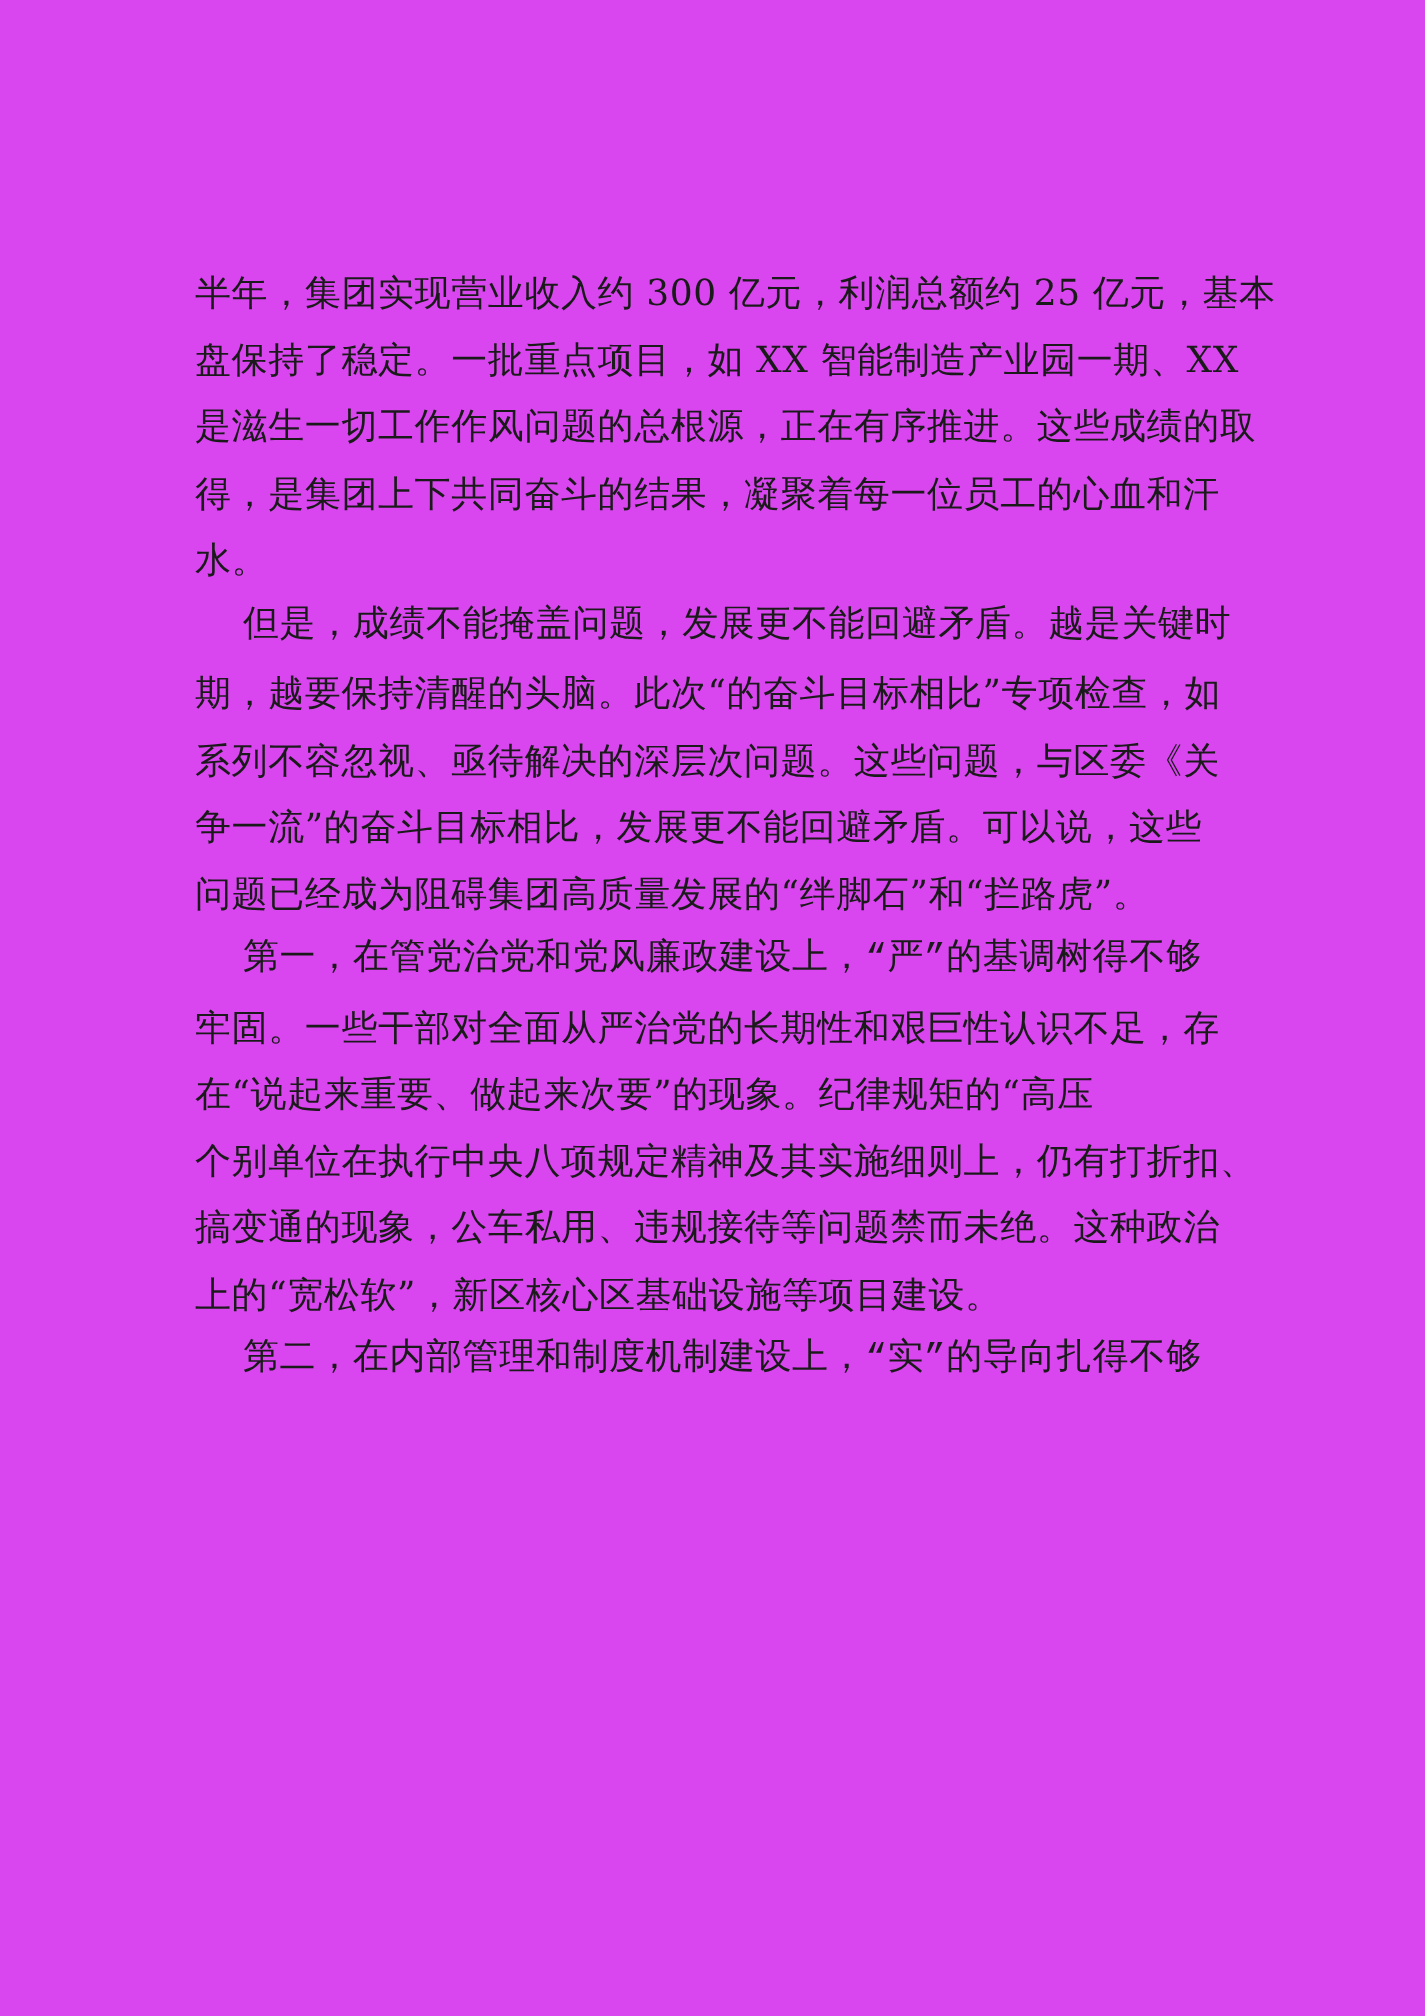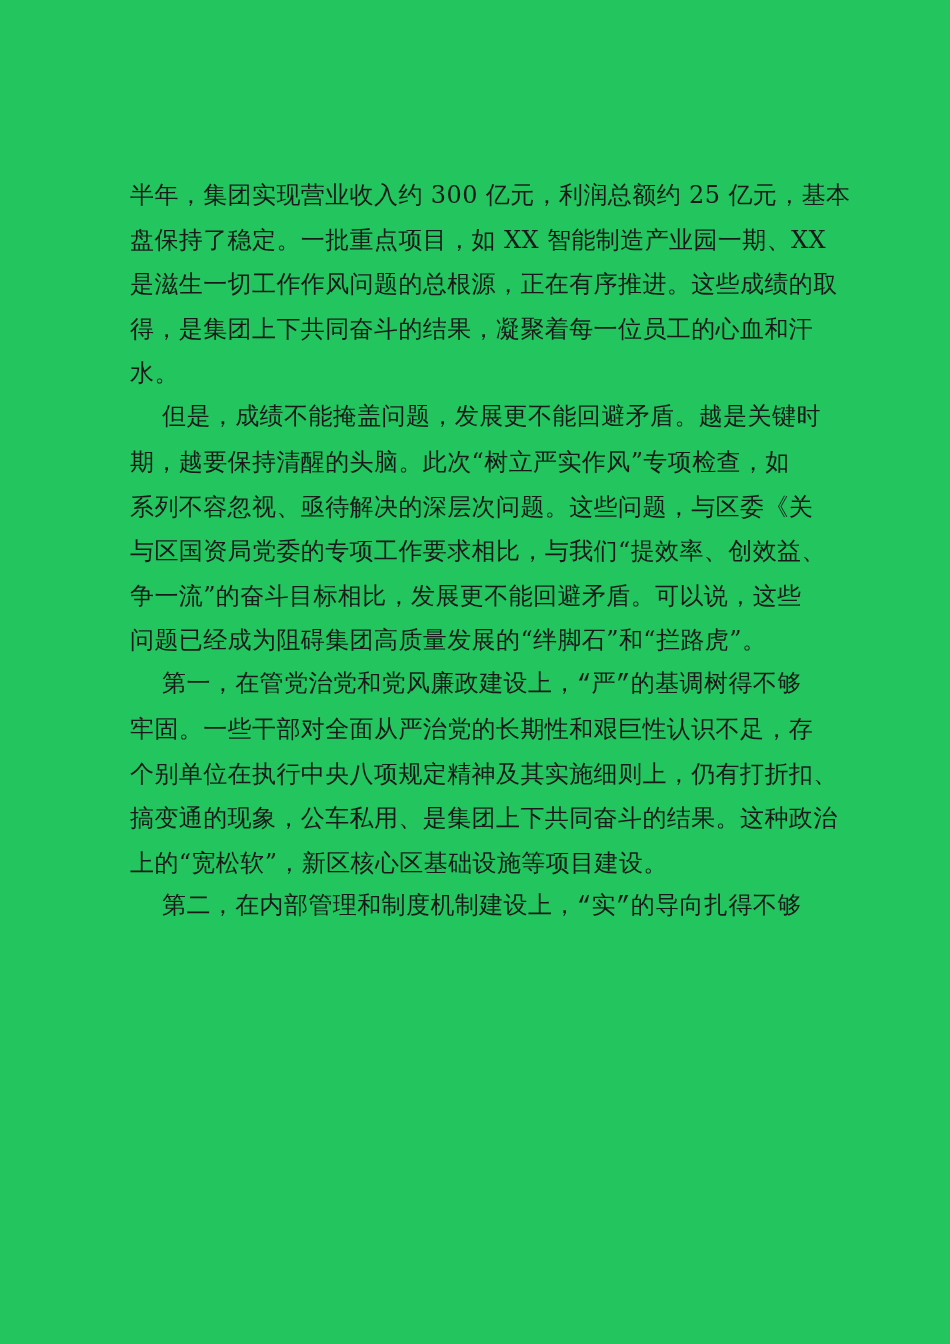--- a/index.html
+++ b/index.html
@@ -12,21 +12,21 @@
       height: 1344px;
       position: relative;
       overflow: hidden;
     }
     .page {
       position: absolute;
       left: 0;
       top: 0;
       width: 950px;
       height: 1344px;
-      background: #22c55e;
+      background: #d946ef;
     }
     .text-block {
       position: absolute;
       left: 130px;
       top: 173px;
       width: 710px;
       font-family: "DejaVu Serif", "Liberation Serif", serif;
       font-size: 24px;
       color: #1a1a1a;
       letter-spacing: 0.4px;
@@ -51,33 +51,33 @@
     <div class="paragraph">
       <span class="line">半年，集团实现营业收入约 300 亿元，利润总额约 25 亿元，基本</span>
       <span class="line">盘保持了稳定。一批重点项目，如 XX 智能制造产业园一期、XX</span>
       <span class="line">是滋生一切工作作风问题的总根源，正在有序推进。这些成绩的取</span>
       <span class="line">得，是集团上下共同奋斗的结果，凝聚着每一位员工的心血和汗</span>
       <span class="line">水。</span>
     </div>
 
     <div class="paragraph">
       <span class="line indent">但是，成绩不能掩盖问题，发展更不能回避矛盾。越是关键时</span>
-      <span class="line">期，越要保持清醒的头脑。此次“树立严实作风”专项检查，如</span>
+      <span class="line">期，越要保持清醒的头脑。此次“的奋斗目标相比”专项检查，如</span>
       <span class="line">系列不容忽视、亟待解决的深层次问题。这些问题，与区委《关</span>
-      <span class="line">与区国资局党委的专项工作要求相比，与我们“提效率、创效益、</span>
       <span class="line">争一流”的奋斗目标相比，发展更不能回避矛盾。可以说，这些</span>
       <span class="line">问题已经成为阻碍集团高质量发展的“绊脚石”和“拦路虎”。</span>
     </div>
 
 
     <div class="paragraph">
       <span class="line indent">第一，在管党治党和党风廉政建设上，“严”的基调树得不够</span>
       <span class="line">牢固。一些干部对全面从严治党的长期性和艰巨性认识不足，存</span>
+      <span class="line">在“说起来重要、做起来次要”的现象。纪律规矩的“高压</span>
       <span class="line">个别单位在执行中央八项规定精神及其实施细则上，仍有打折扣、</span>
-      <span class="line">搞变通的现象，公车私用、是集团上下共同奋斗的结果。这种政治</span>
+      <span class="line">搞变通的现象，公车私用、违规接待等问题禁而未绝。这种政治</span>
       <span class="line">上的“宽松软”，新区核心区基础设施等项目建设。</span>
     </div>
 
     <div class="paragraph">
       <span class="line indent">第二，在内部管理和制度机制建设上，“实”的导向扎得不够</span>
     </div>
 
   </div>
 </div>
 

